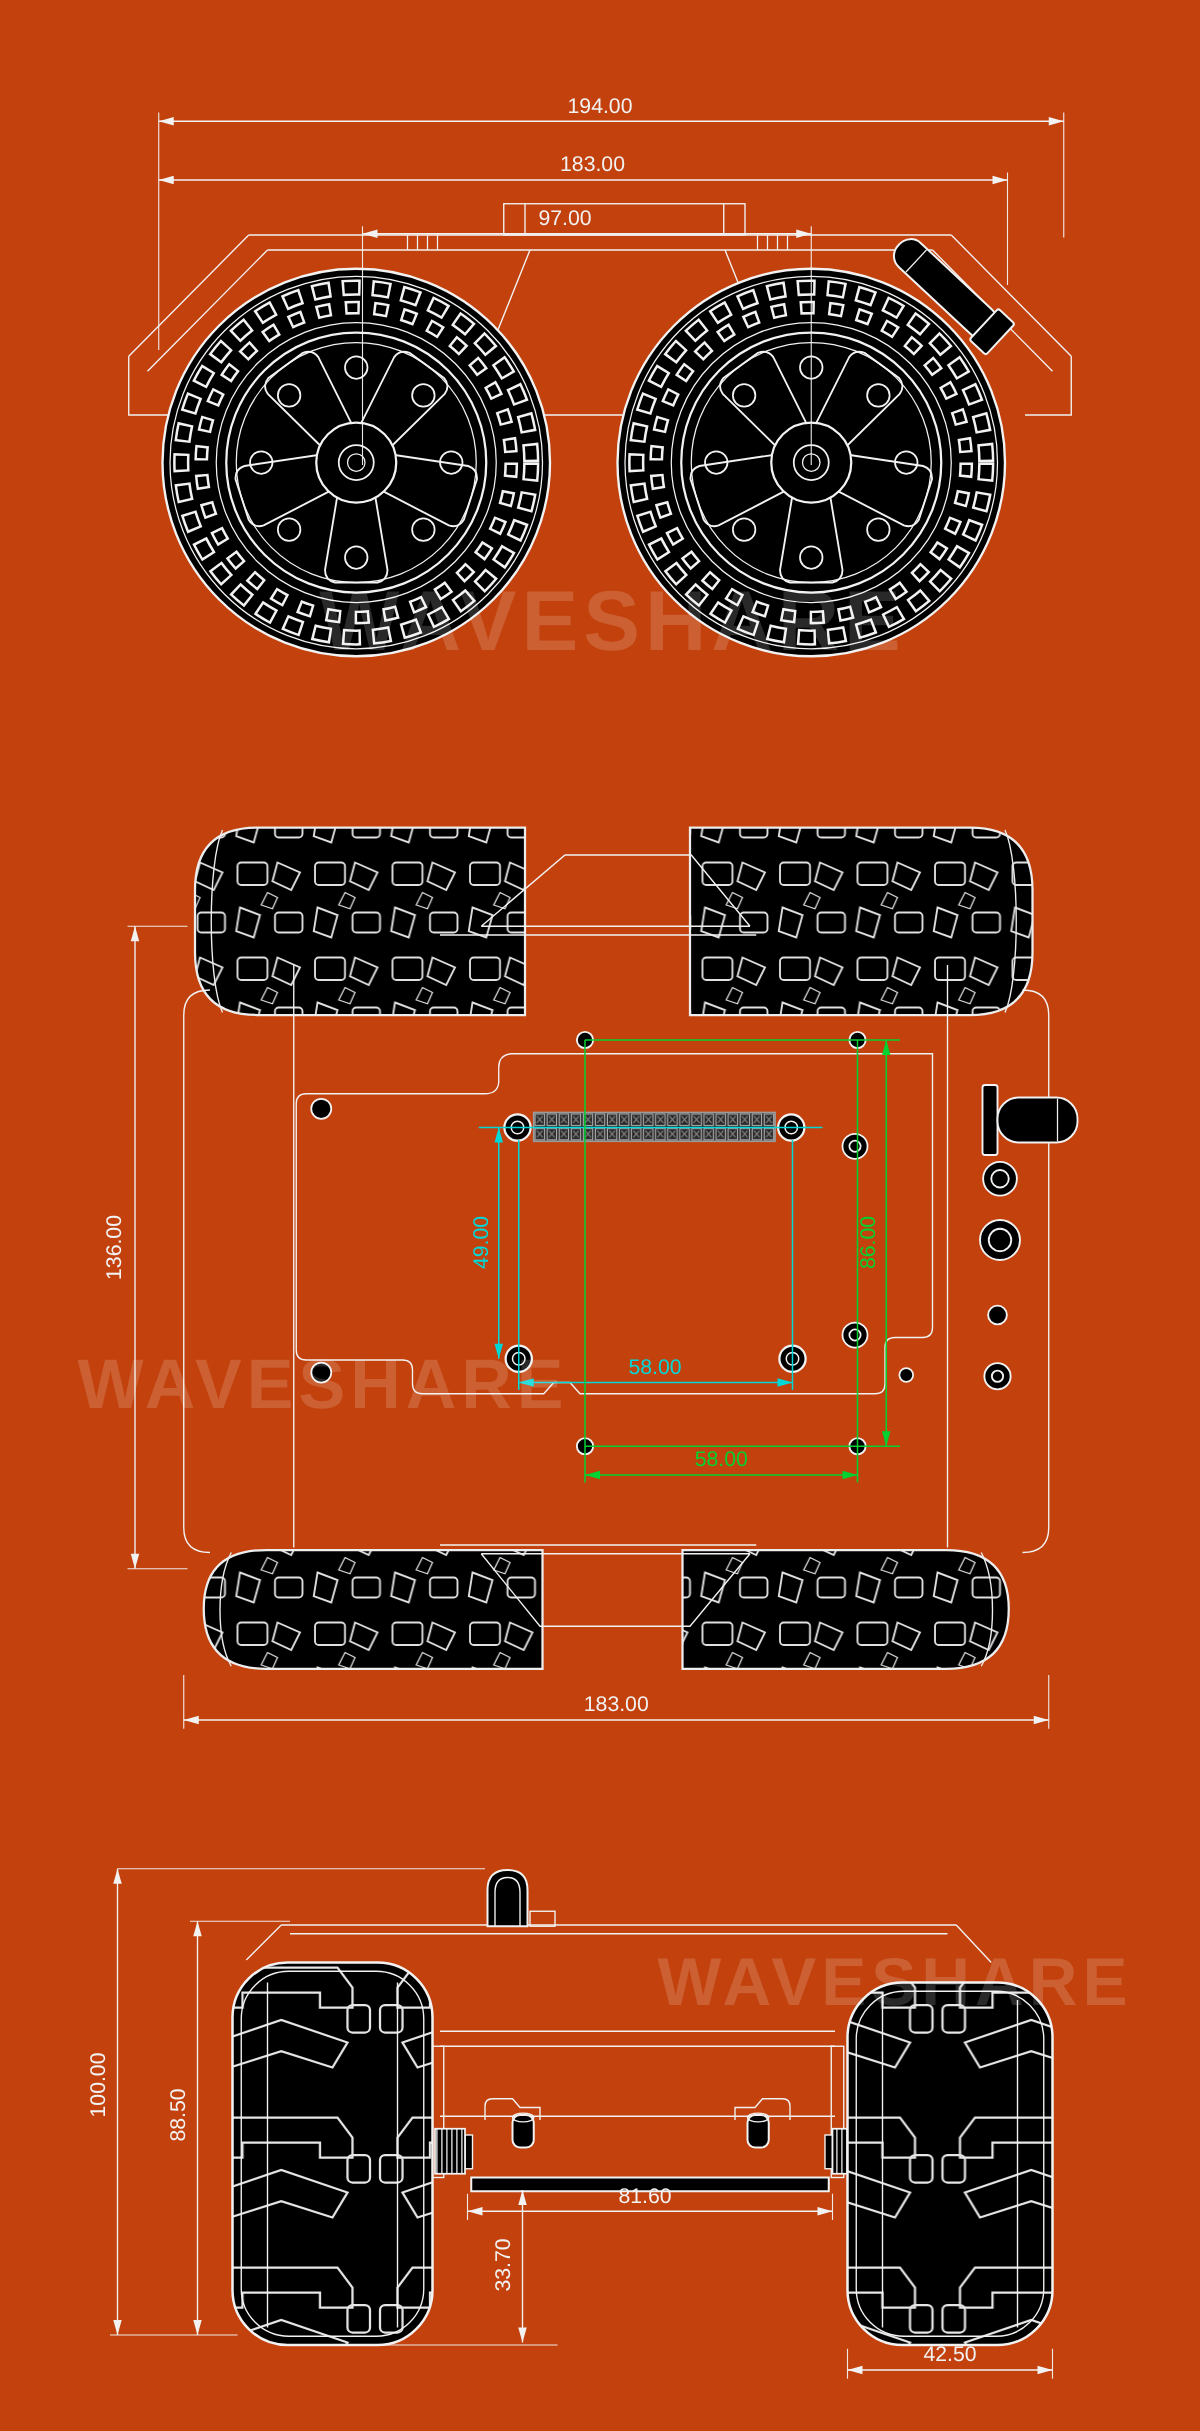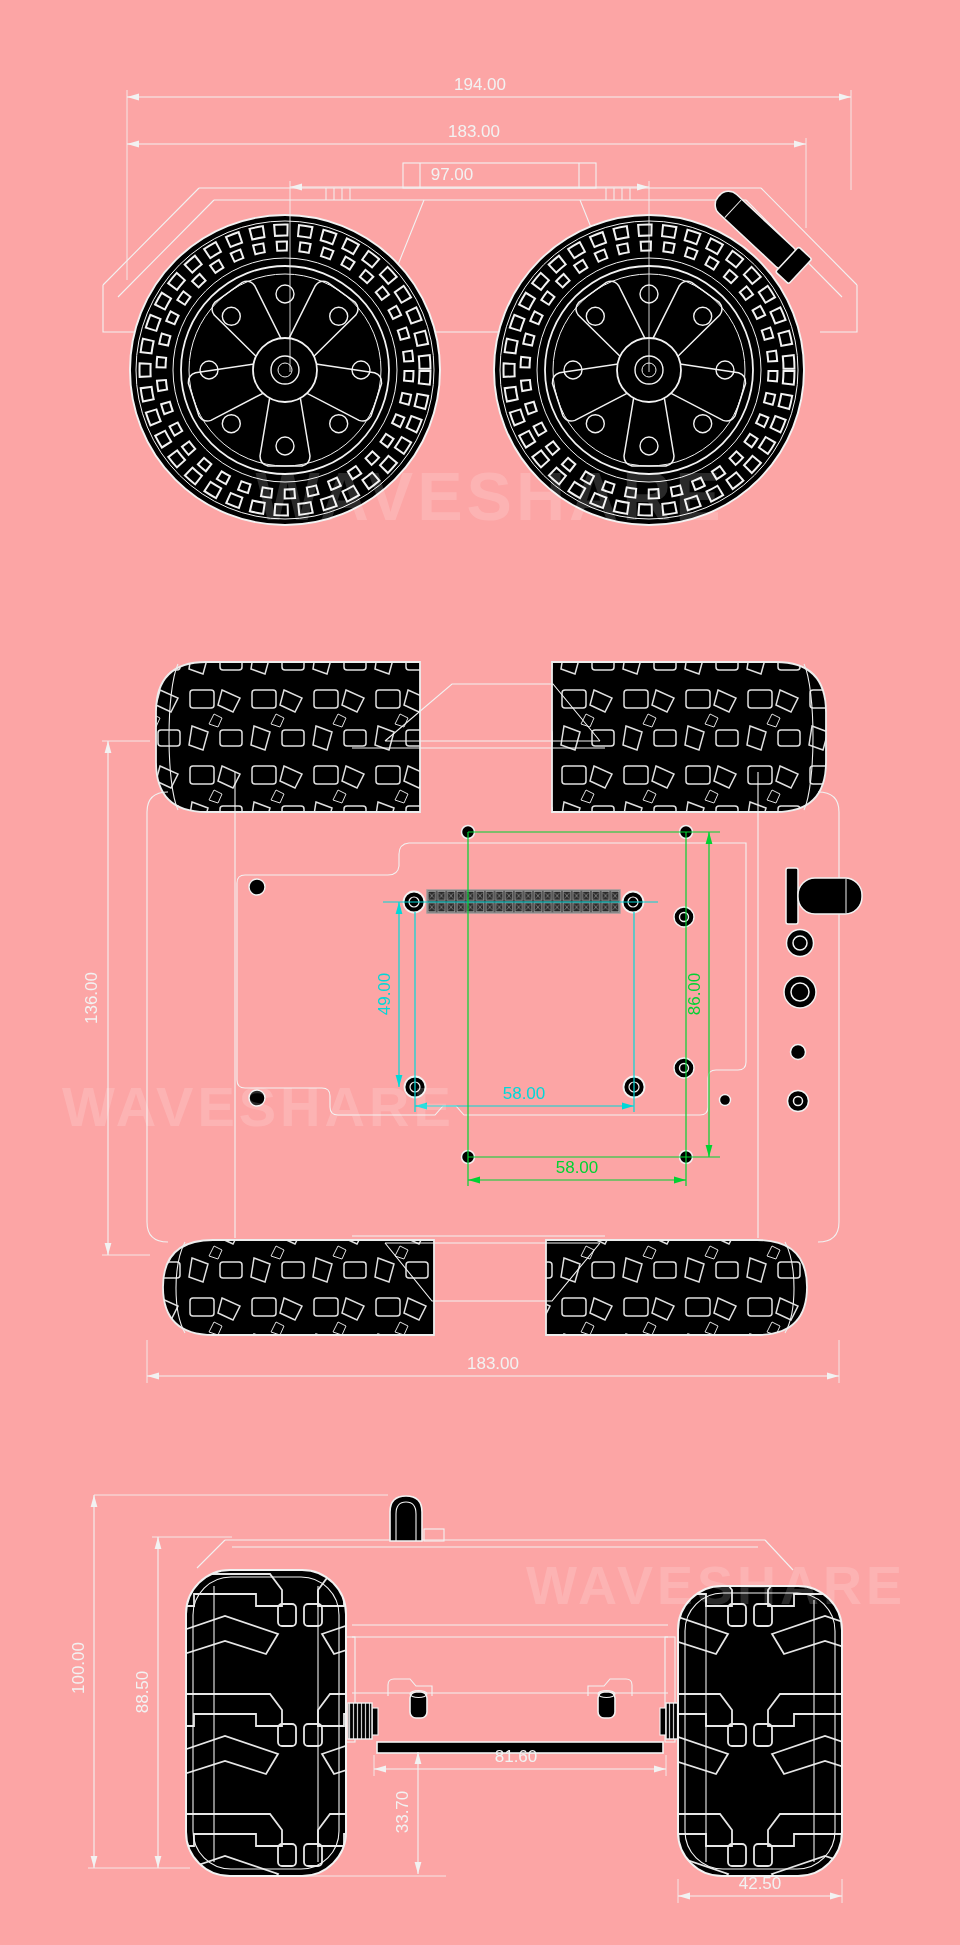--- a/index.html
+++ b/index.html
@@ -1,16 +1,16 @@
 <!DOCTYPE html>
 <html><head>
 <meta charset="utf-8">
 <style>
   html,body{margin:0;padding:0;background:#000;}
-  .stage{position:relative;width:960px;height:1945px;background:#fca5a5;overflow:hidden;}
+  .stage{position:relative;width:960px;height:1945px;background:#c2410c;overflow:hidden;}
   svg{display:block;}
   .o1{fill:none;stroke:#f2f2f2;stroke-width:1.1;}
   .ofill{fill:#000;stroke:#f2f2f2;stroke-width:1.6;}
   .dl{stroke:#f2f2f2;stroke-width:1.1;}
   .xl{stroke:#f2f2f2;stroke-width:0.9;opacity:.95;}
   .dlc{stroke:#00d8d8;stroke-width:1.2;}
   .dlg{stroke:#00d232;stroke-width:1.2;}
   text.dim{font-family:"Liberation Sans",sans-serif;font-size:17px;fill:#f2f2f2;}
   text.dimc{fill:#00d8d8;}
   text.dimg{fill:#00d232;}

